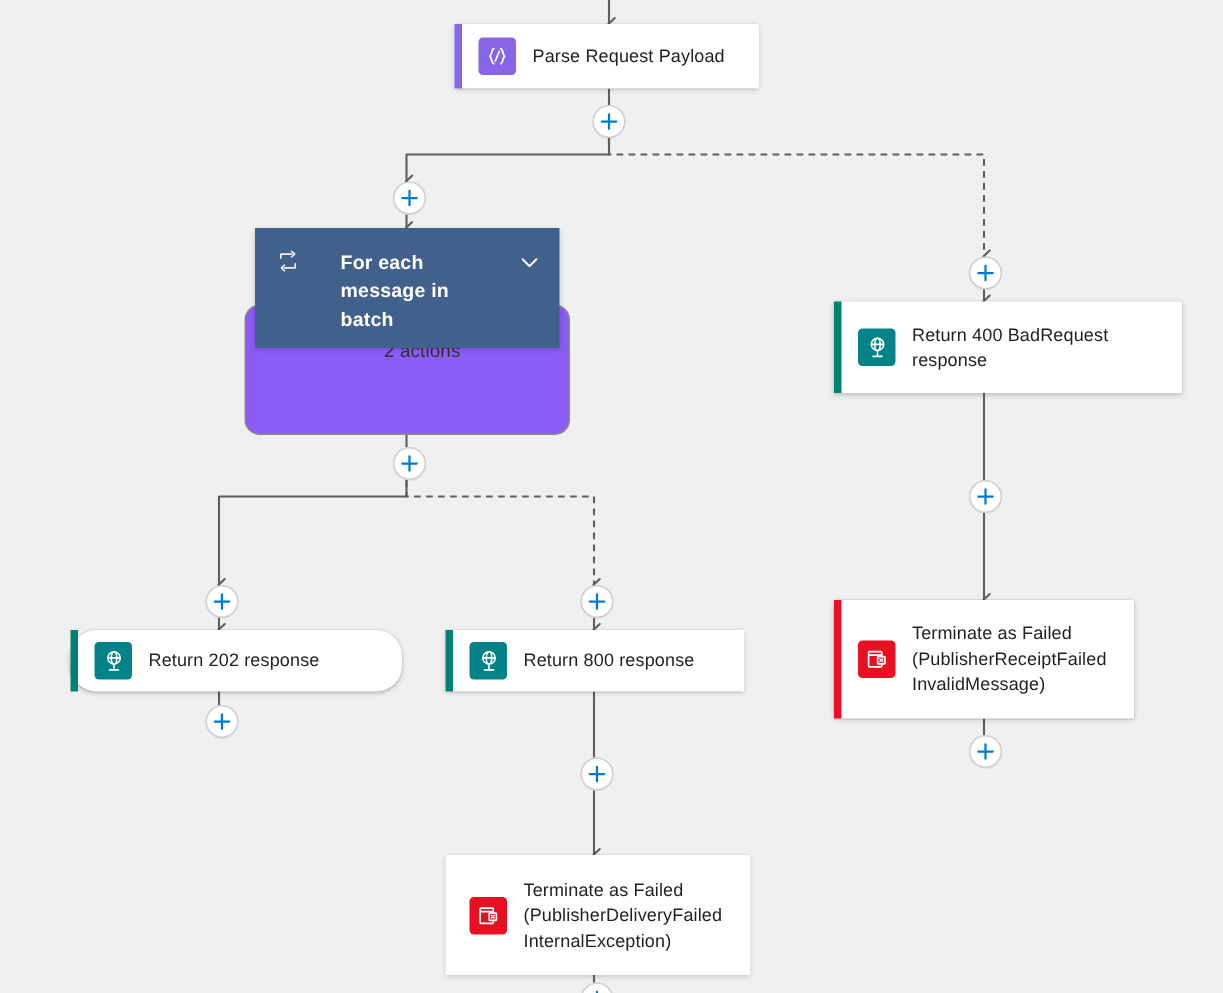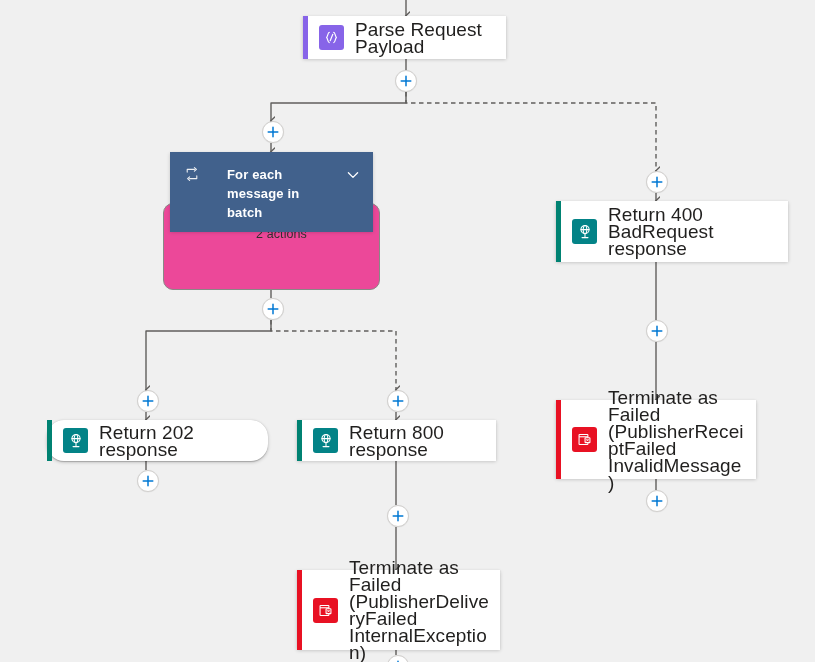--- a/index.html
+++ b/index.html
@@ -54,34 +54,34 @@
     width: 25px;
     height: 25px;
     border-radius: 3px;
     flex: 0 0 25px;
     display: flex;
     align-items: center;
     justify-content: center;
     color: #fff;
   }
   .node-title {
-    font-size: 19px;
+    font-size: 12px;
     line-height: 17px;
     color: #201f1e;
     letter-spacing: .1px;
     word-break: break-word;
   }
 
   
   .scope {
     position: absolute;
     box-sizing: border-box;
     border: 1.3px solid #8a8886;
     border-radius: 10px;
-    background: #ec4899;
+    background: #8b5cf6;
     display: flex;
     align-items: center;
     justify-content: center;
     padding-left: 20px;
   }
   .scope-label {
     font-size: 12.5px;
     color: #323130;
     letter-spacing: .1px;
   }
@@ -234,21 +234,21 @@
               <circle cx="8" cy="5.6" r="4.1"></circle>
               <ellipse cx="8" cy="5.6" rx="1.8" ry="4.1"></ellipse>
               <path d="M3.95 5.6 H12.05"></path>
               <path d="M8 9.7 V13.6"></path>
               <path d="M5 13.6 H11"></path>
             </svg>
           </div>
           <div class="node-title">Return 800 response</div>
         </div>
       </div>
-      <div class="node" style="left: 297px; top: 570px; width: 203px; height: 80px;">
+      <div class="node" style="left: 297px; top: 570px; width: 203px; height: 80px; align-items: center;">
         <div class="accent" style="background: rgb(232, 17, 35);"></div>
         <div class="node-body">
           <div class="node-icon" style="background: rgb(232, 17, 35);">
             <svg width="15" height="15" viewBox="0 0 16 16" fill="none" stroke="#ffffff" stroke-width="1.15" stroke-linejoin="round">
               <rect x="2.2" y="2.6" width="9.4" height="10.8" rx="0.6"></rect>
               <path d="M2.2 5.1 H11.6"></path>
               <rect x="8.6" y="6.1" width="5.2" height="5.2" rx="0.5" fill="#e81123"></rect>
               <path d="M9.9 7.4 L12.5 10.0 M12.5 7.4 L9.9 10.0" stroke-width="1"></path>
             </svg>
           </div>

